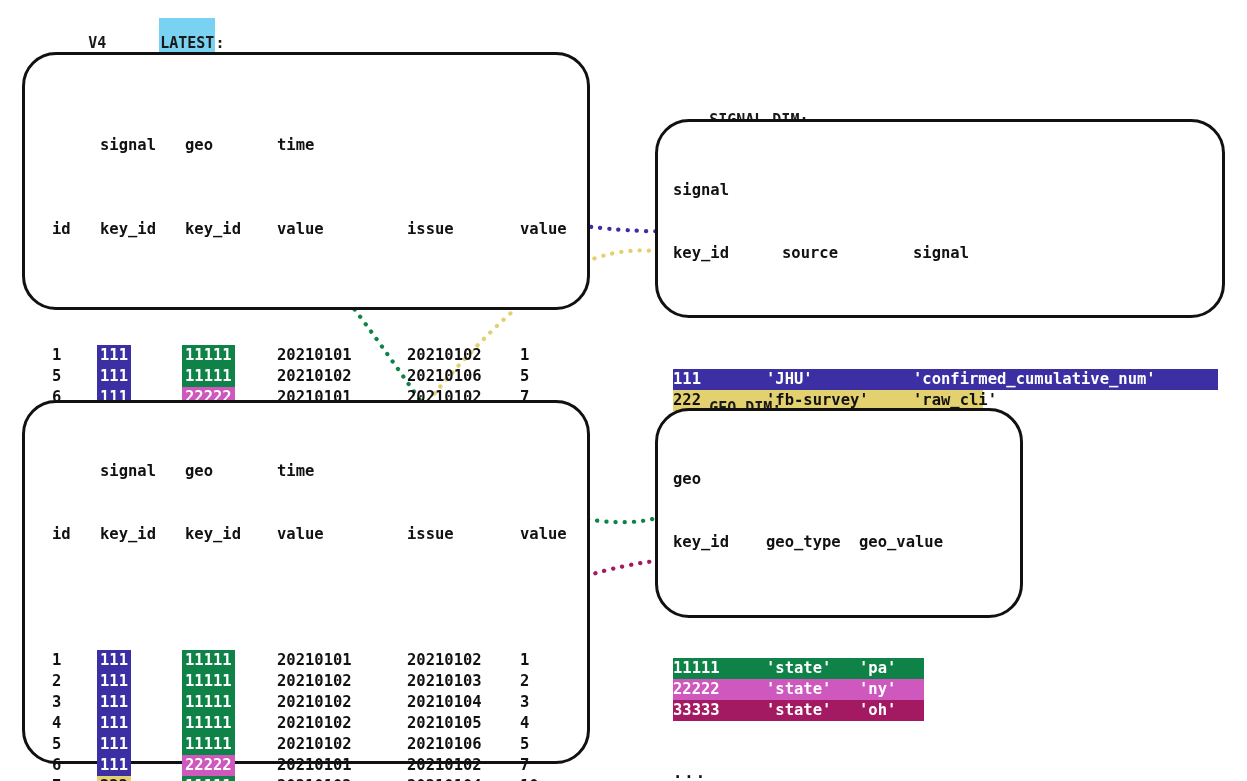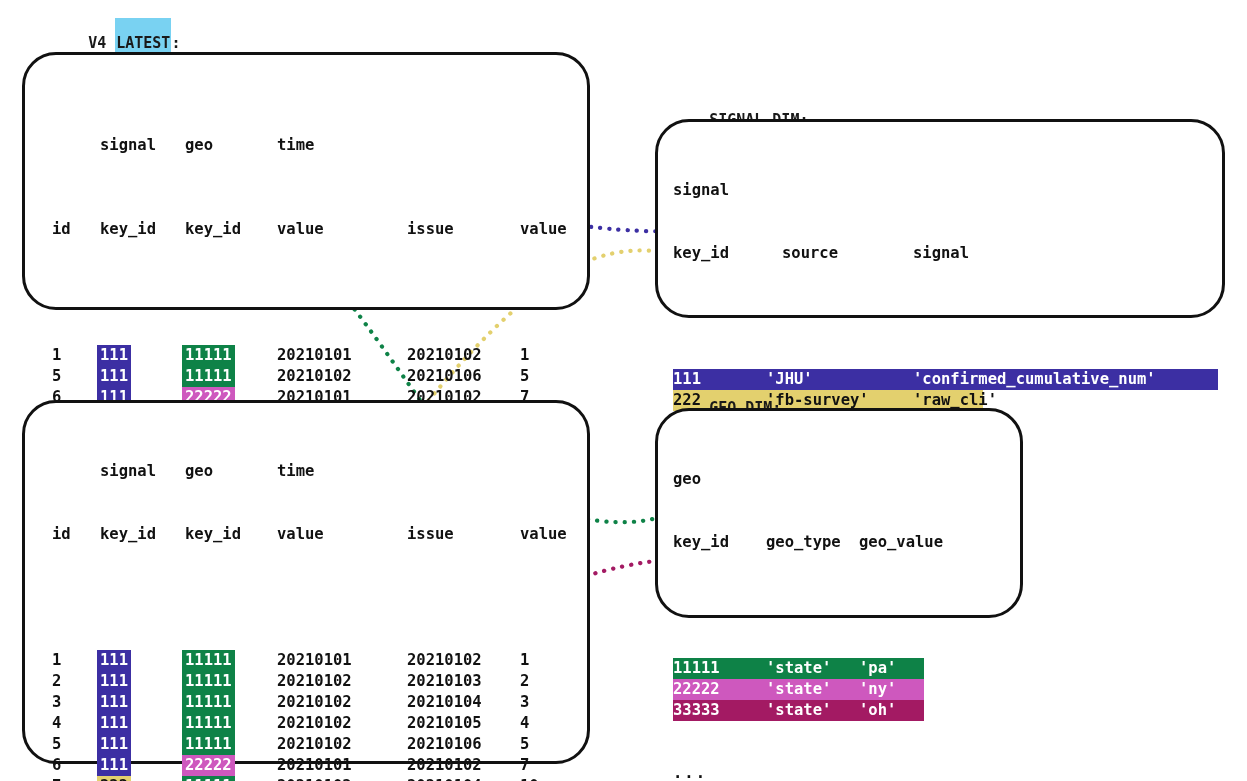--- a/index.html
+++ b/index.html
@@ -13,21 +13,21 @@
   
   svg.links{position:absolute;left:0;top:0;width:1247px;height:781px;pointer-events:none;}
 
   
   .caption{
     position:absolute;
     font-family:"DejaVu Sans Mono","Liberation Mono",monospace;
     font-size:15px;font-weight:bold;color:#1a1a1a;letter-spacing:0px;
     white-space:pre;
   }
-  .caption .hl-latest{background:#79D2F2;padding:16px 1px;}
+  .caption .hl-latest{background:#79D2F2;padding:16px 1px;margin-left:44px;}
 
   
   .box{
     position:absolute;
     border:3.5px solid #111111;
     border-radius:34px;
     background:#ffffff;
     box-sizing:border-box;
   }
 

